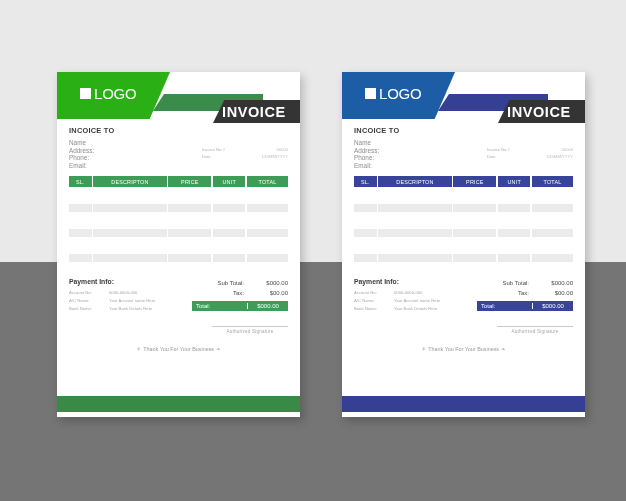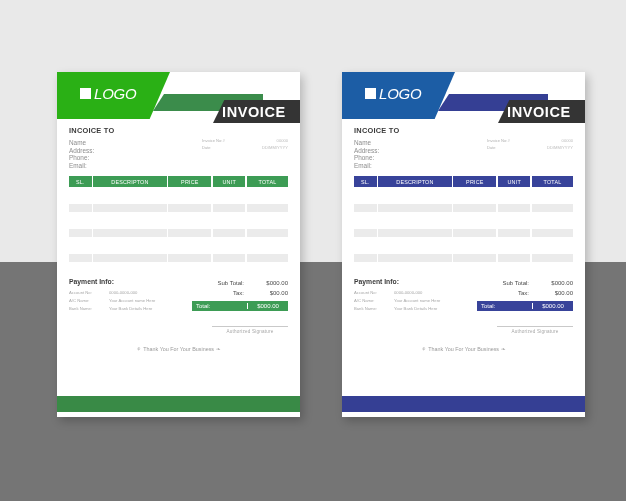--- a/index.html
+++ b/index.html
@@ -89,29 +89,28 @@
   }
   .logo-mark {
     width: 11px;
     height: 11px;
     background: #ffffff;
   }
   .logo-text {
     color: #ffffff;
     font-size: 15px;
     letter-spacing: -0.2px;
-    font-style: italic;
   }
 
   
   .body-pad { padding: 0 12px; }
   .billto-row {
     display: flex;
     justify-content: space-between;
-    align-items: flex-start;
+    align-items: center;
     margin-top: 7px;
   }
   .billto-title {
     font-size: 7.4px;
     font-weight: bold;
     color: #3a3a3a;
     letter-spacing: 0.25px;
     margin-bottom: 4px;
   }
   .billto-line {

